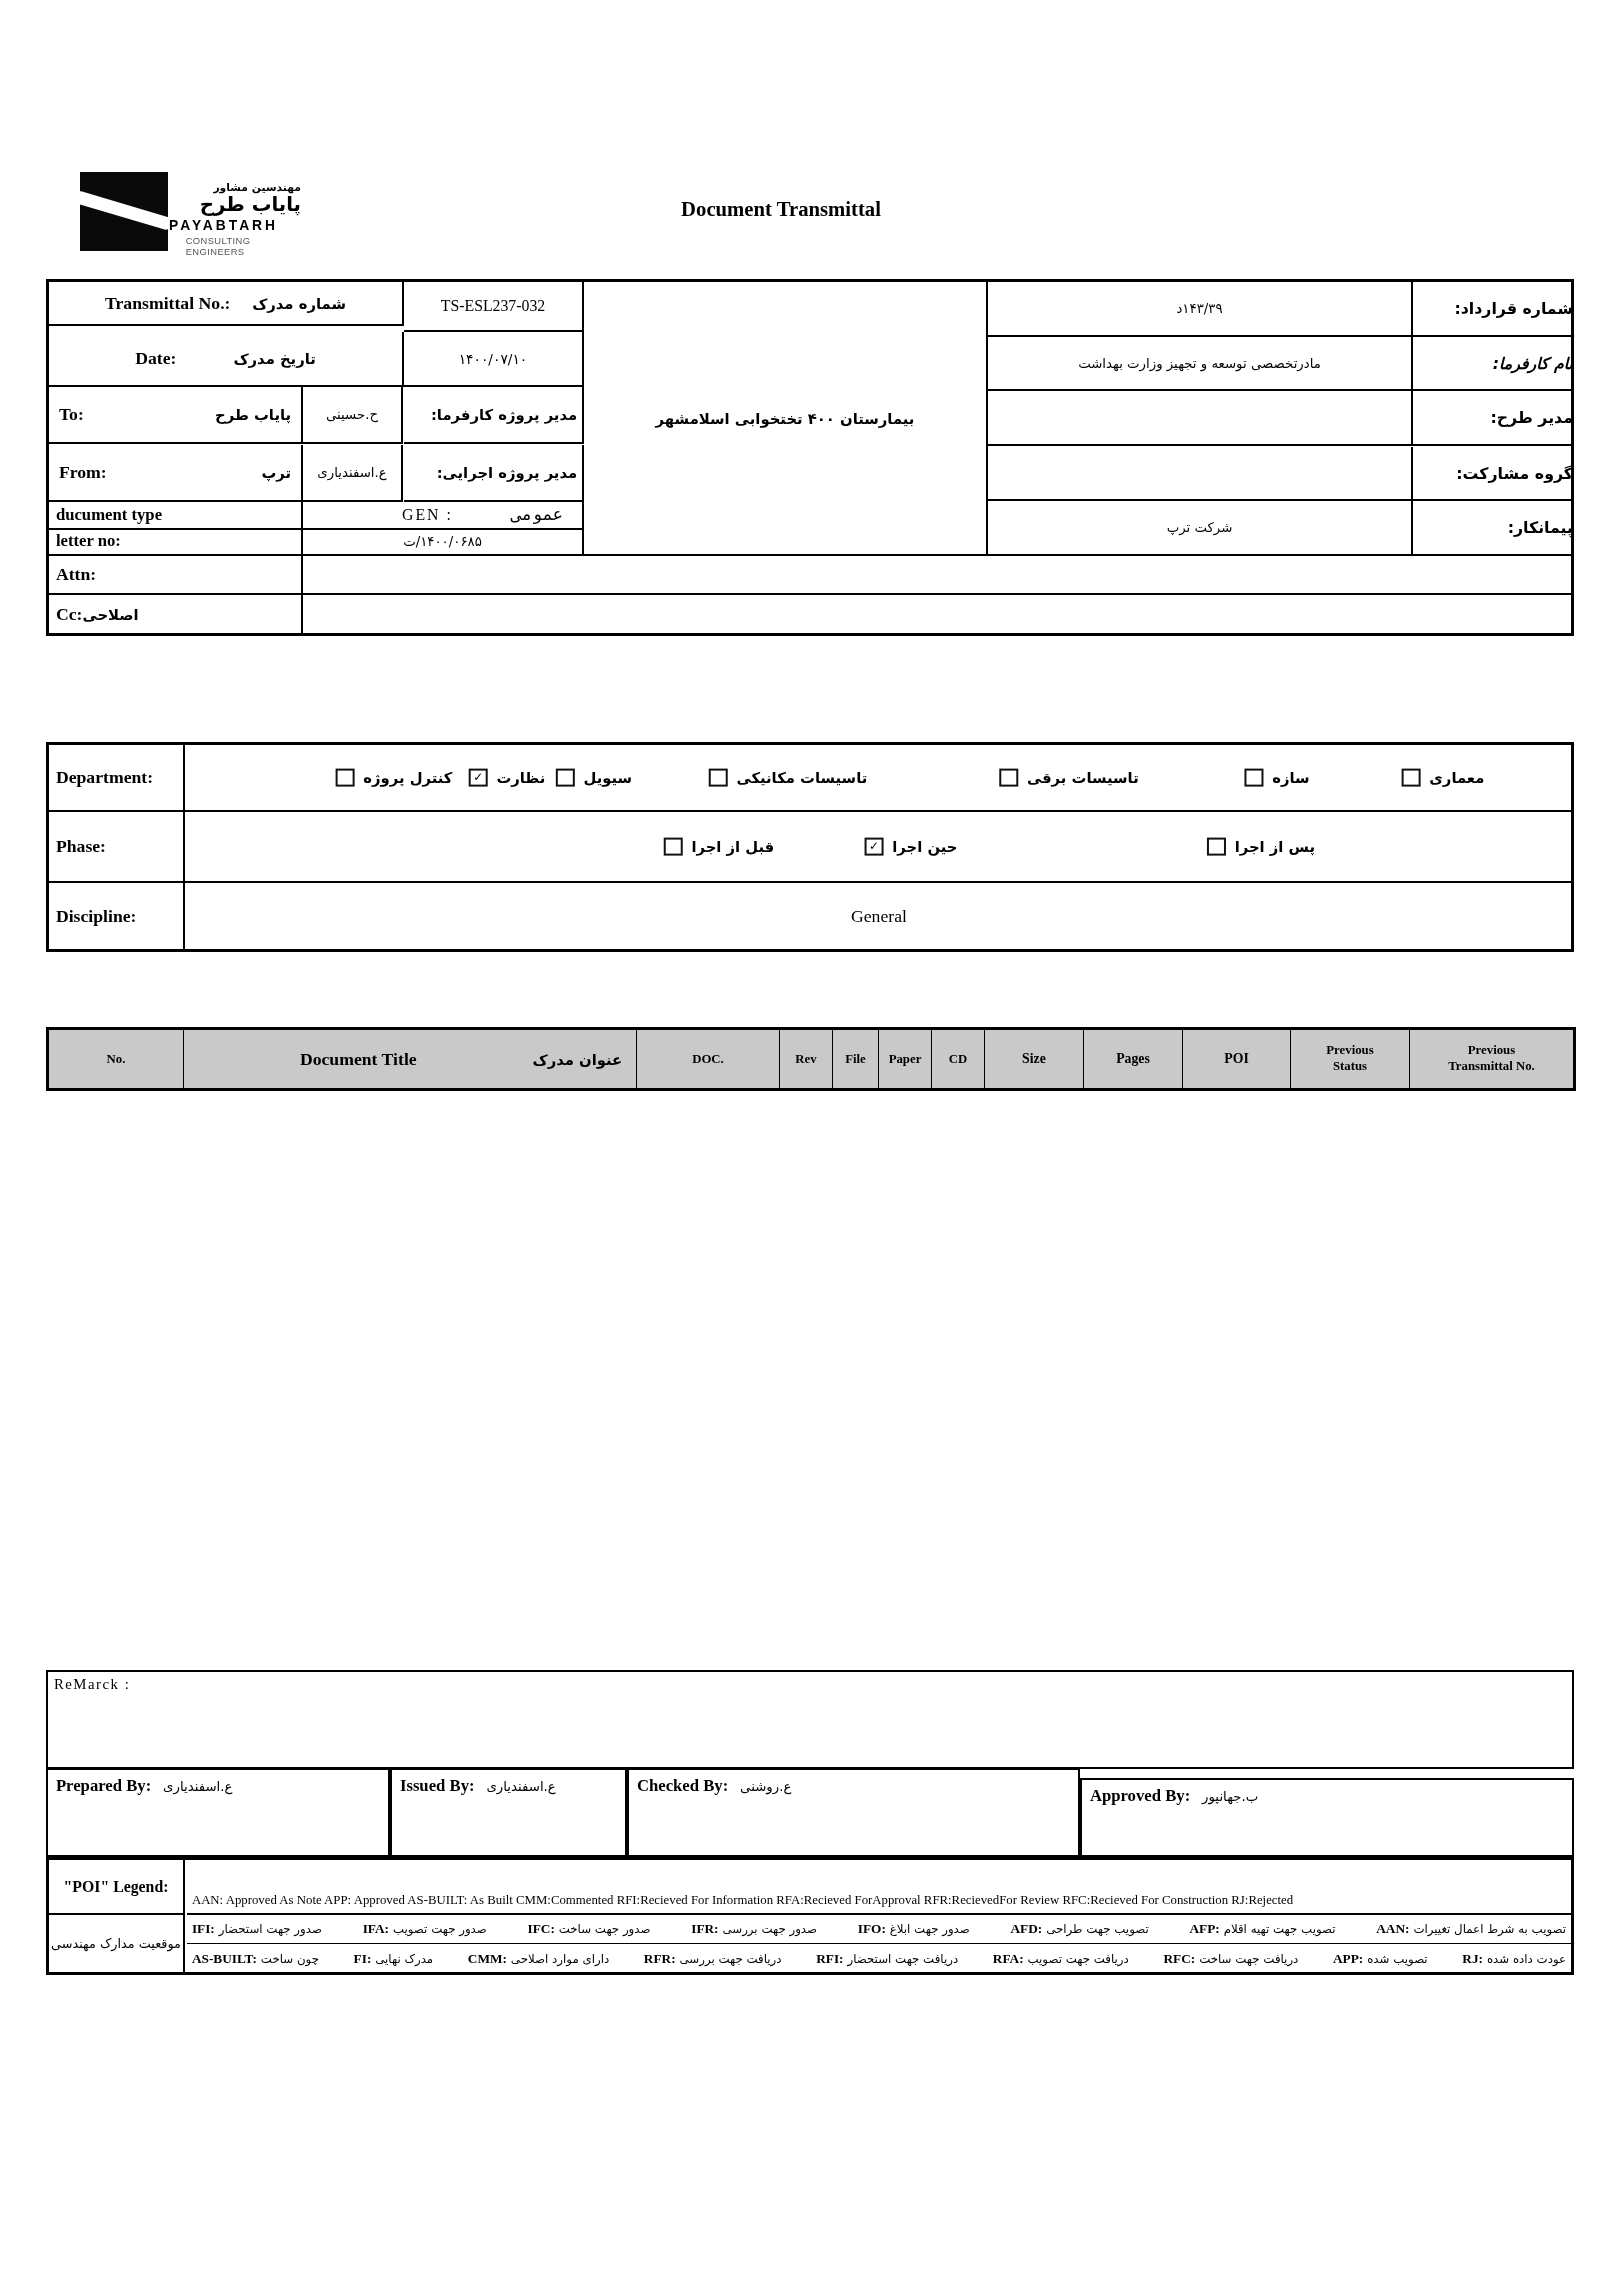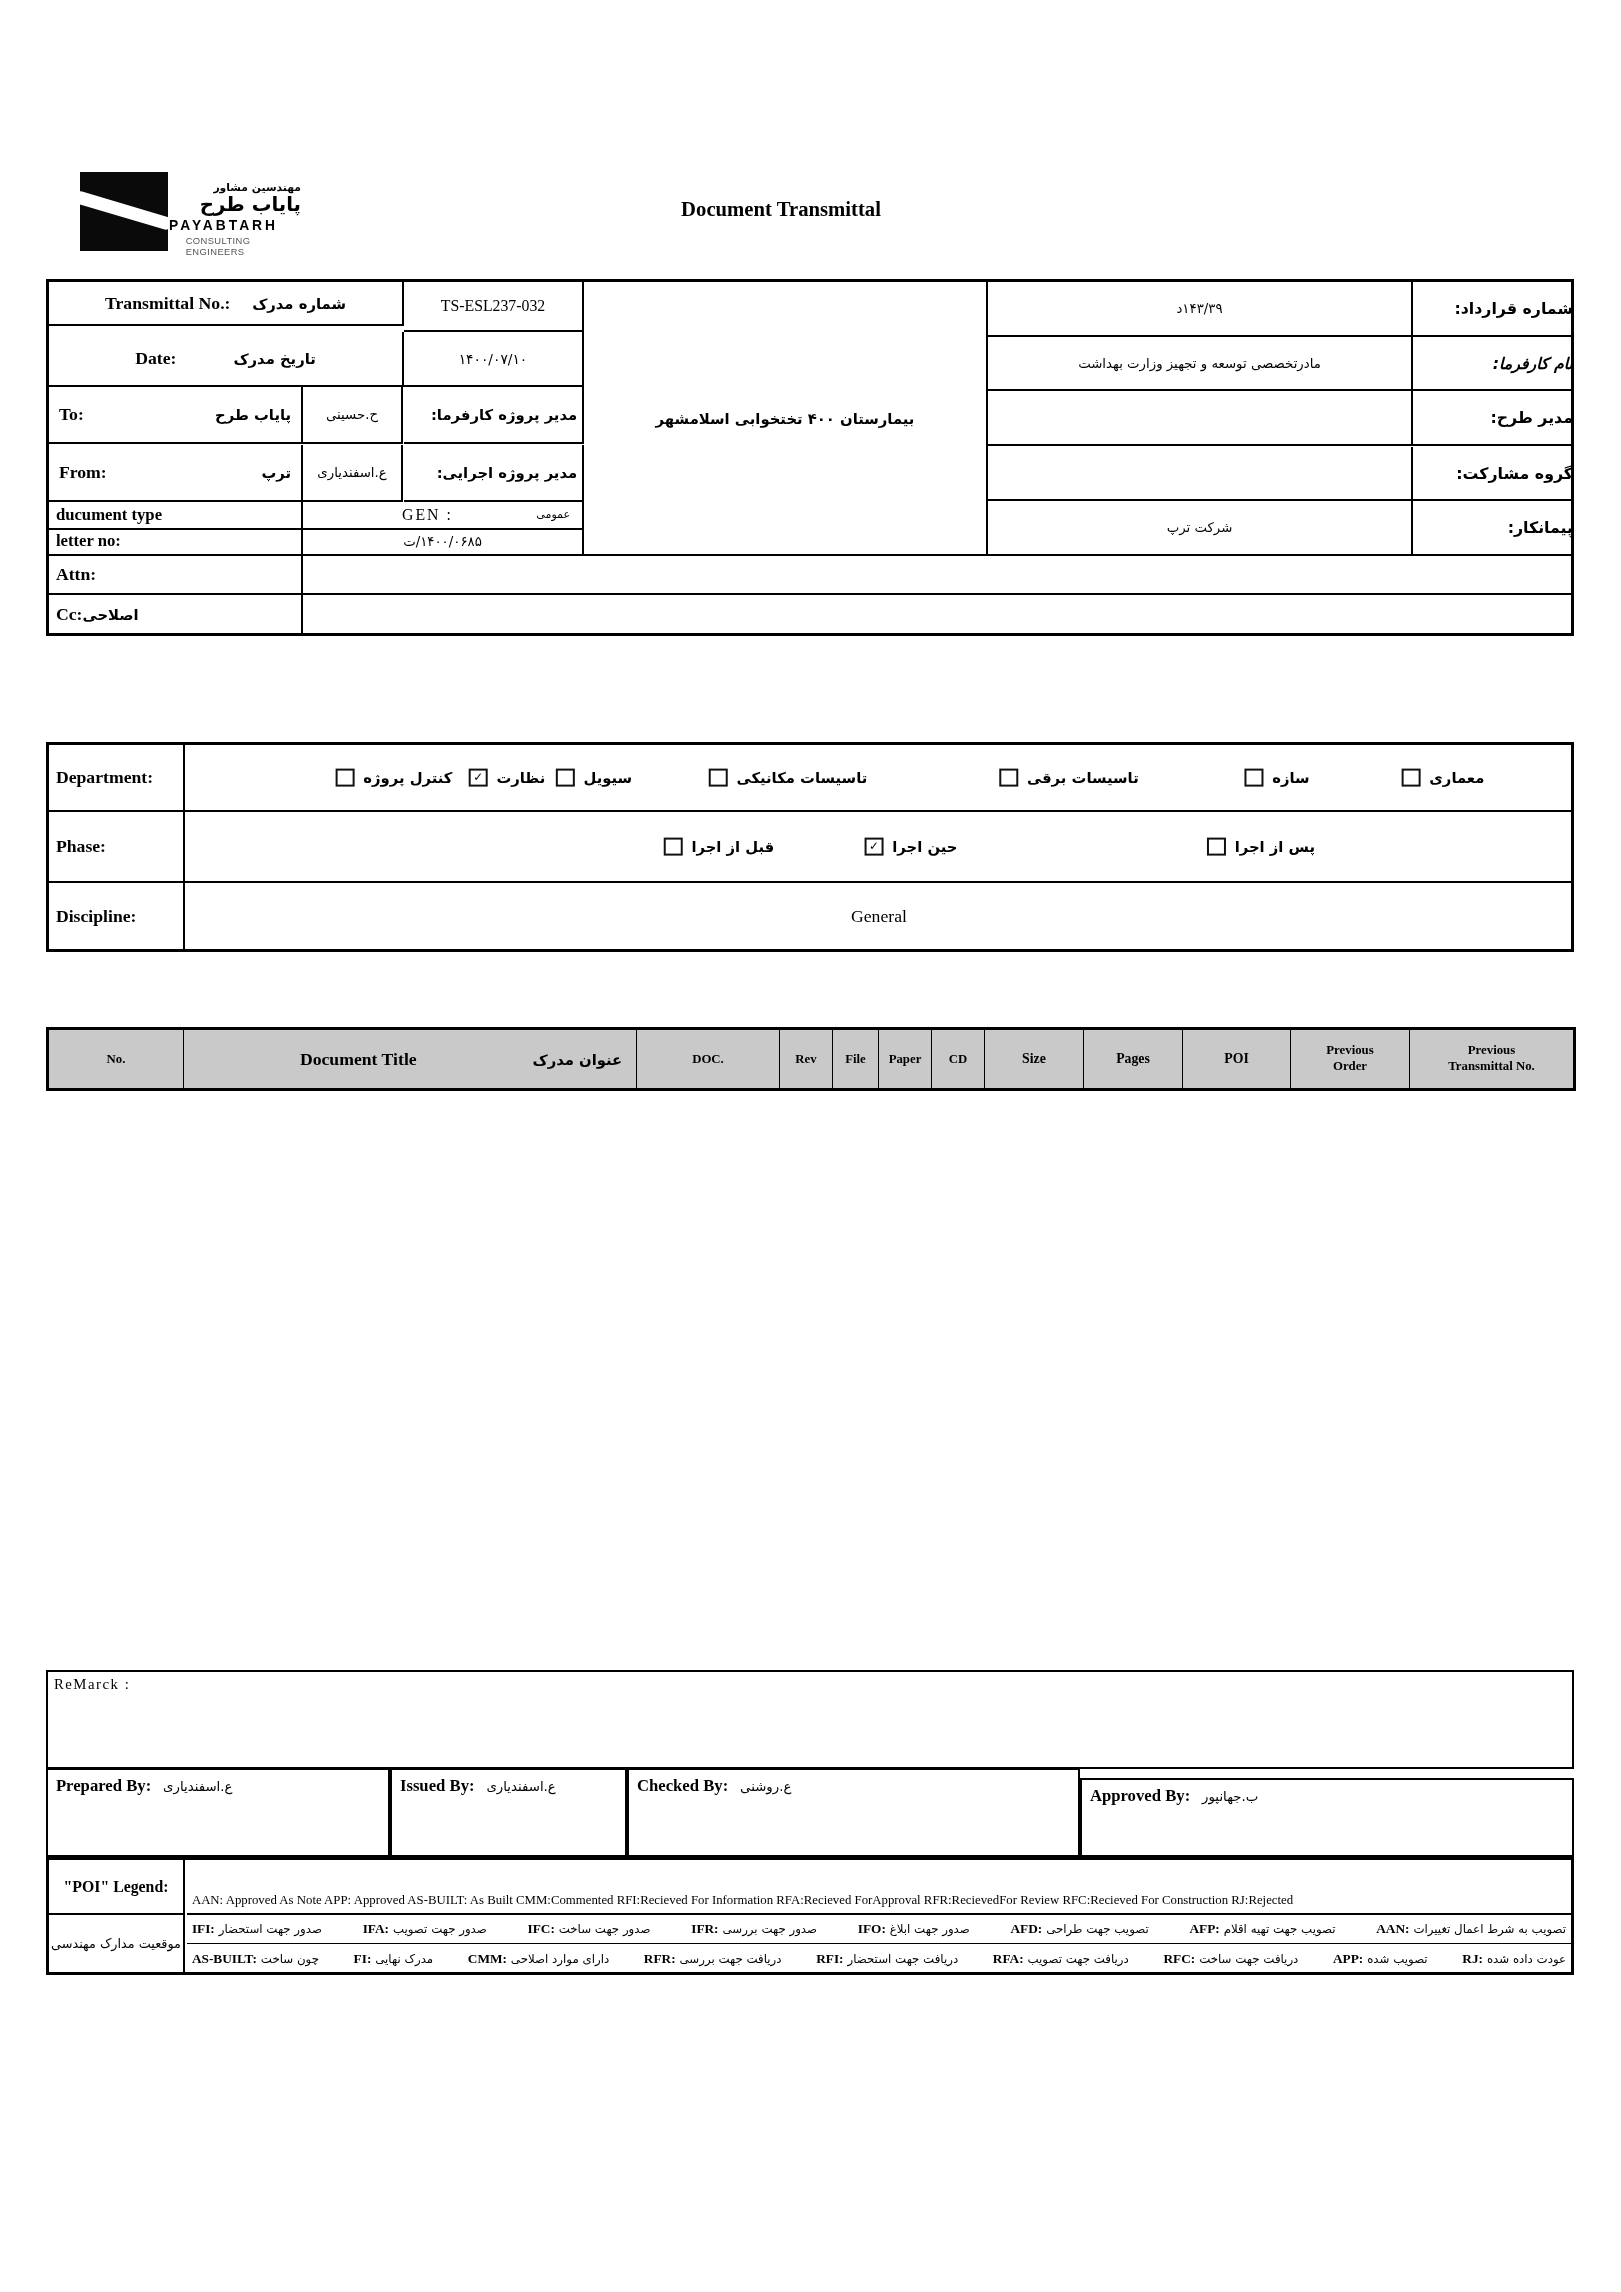--- a/index.html
+++ b/index.html
@@ -106,21 +106,21 @@
     <div class="hcell" style="left:0;top:163px;width:254px;height:57px;justify-content:space-between;padding:0 9.9px;">
       <span class="enb">From:</span>
       <span class="fab fa" dir="rtl">ترپ</span>
     </div>
     <div class="hcell ctr fa" dir="rtl" style="left:254px;top:163px;width:100px;height:57px;font-size:13.3px;">ع.اسفندیاری</div>
     <div class="hcell fa fab" dir="rtl" style="left:355px;top:163px;width:180px;height:57px;padding:0 4.9px;font-size:14.8px;">مدیر پروژه اجرایی:</div>
 
     <div class="hcell enb" style="left:0;top:220px;width:254px;height:27.6px;padding-left:6.9px;font-size:16.7px;">ducument type</div>
     <div class="hcell" style="left:254px;top:220px;width:281px;height:27.6px;">
       <span style="font-size:15.8px;margin-left:99px;letter-spacing:2px;">GEN  :</span>
-      <span class="fa" dir="rtl" style="font-size:11px;margin-left:auto;padding-right:12px;">عمومی</span>
+      <span class="fa" dir="rtl" style="font-size:17px;margin-left:auto;padding-right:19px;font-family:Liberation Mono, monospace;">عمومی</span>
     </div>
 
     <div class="hcell enb" style="left:0;top:247px;width:254px;height:26.6px;padding-left:6.9px;font-size:16.7px;">letter no:</div>
     <div class="hcell ctr fa" dir="rtl" style="left:254px;top:247px;width:281px;height:26.6px;font-size:13.3px;">۱۴۰۰/۰۶۸۵/ت</div>
 
     <div class="hcell enb" style="left:0;top:274px;width:254px;height:39px;padding-left:6.9px;">Attn:</div>
     <div class="hcell no-r" style="left:254px;top:274px;width:1269px;height:39px;"></div>
 
     <div class="hcell no-b" style="left:0;top:313px;width:254px;height:38px;padding-left:6.9px;">
       <span class="enb">Cc:</span>
@@ -229,21 +229,21 @@
           <th>DOC.</th>
           <th>Rev</th>
           <th>File</th>
           <th>Paper</th>
           <th>CD</th>
           <th style="font-size:13.8px;">Size</th>
           <th style="font-size:13.8px;">Pages</th>
           <th style="font-size:13.8px;">POI</th>
           <th class="th-2l">
             <div>Previous</div>
-              <div>Order</div>
+              <div>Status</div>
           </th>
           <th class="th-2l">
             <div>Previous</div>
               <div>Transmittal No.</div>
           </th>
         </tr>
       </thead>
       <tbody id="doc-tbody"></tbody>
     </table>
   </div>

